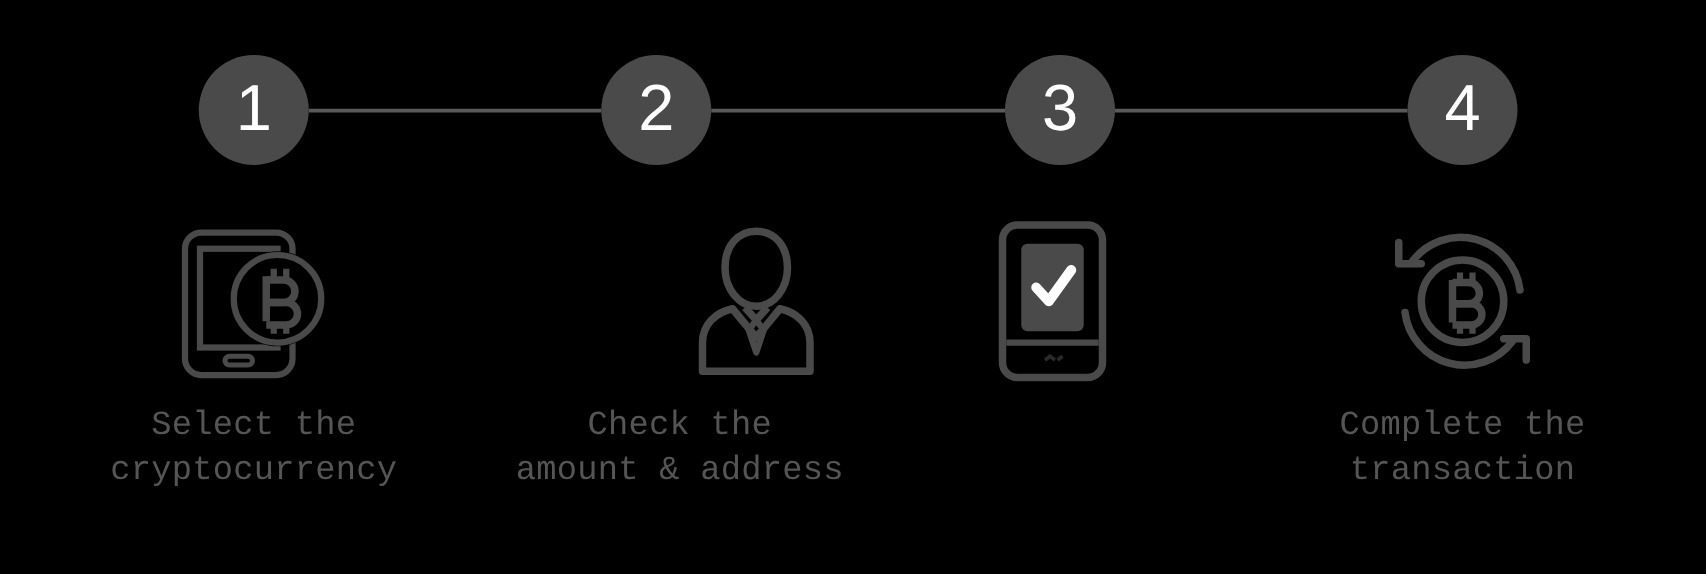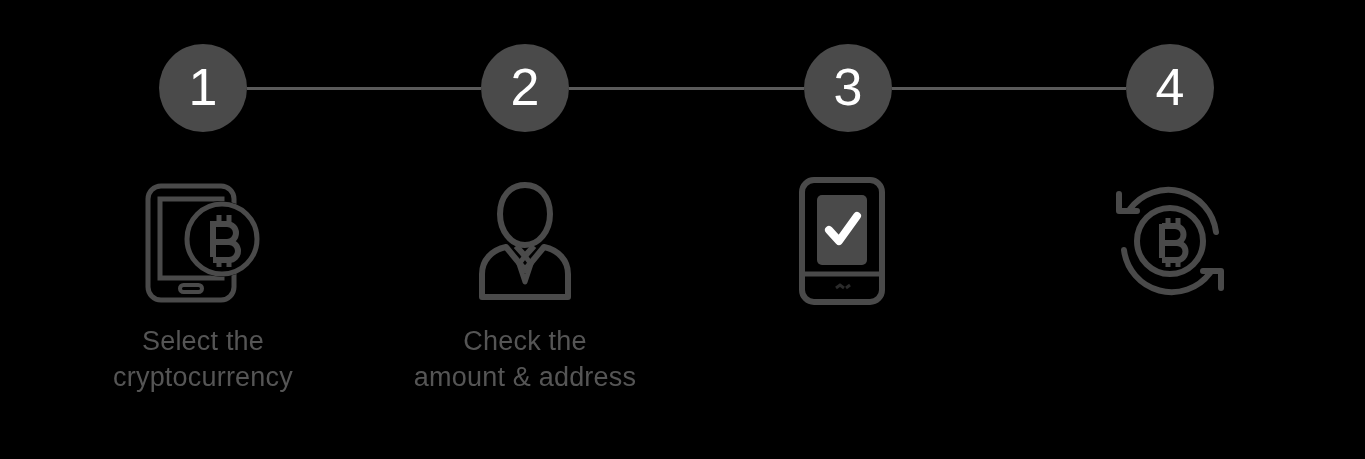--- a/index.html
+++ b/index.html
@@ -77,40 +77,40 @@
   }
   .step-col {
     position: absolute;
     top: 0;
     width: 300px;
     display: flex;
     flex-direction: column;
     align-items: center;
   }
   .step-col.col-1 { left: 53px; }
-  .step-col.col-2 { left: 375px; }
+  .step-col.col-2 { left: 375px; align-items: flex-end; }
   .step-col.col-3 { left: 698px; }
   .step-col.col-4 { left: 1020px; }
 
   .icon-box {
     width: 140px;
     height: 132px;
     display: flex;
     align-items: center;
     justify-content: center;
   }
   .icon-box svg { display: block; }
 
   .caption {
     margin-top: 16px;
     color: #555555;
     font-size: 27px;
     line-height: 36px;
     text-align: center;
-    font-family: Liberation Sans, sans-serif;
+    font-family: Liberation Mono, monospace;
     font-weight: 400;
     letter-spacing: 0.2px;
     white-space: pre-line;
   }
 </style>
 </head>
 <body>
 
 <div id="stepper-root">
 
@@ -210,16 +210,18 @@
 
           <path d="M56 47 L56 81" stroke="#4a4a4a" stroke-width="6"></path>
           <path d="M56 49 L69 49 a8.5 8.5 0 0 1 0 17 L56 66" stroke="#4a4a4a" stroke-width="6" fill="none"></path>
           <path d="M56 66 L71 66 a8.5 8.5 0 0 1 0 17 L56 83" stroke="#4a4a4a" stroke-width="6" fill="none"></path>
           <path d="M62 41 L62 49" stroke="#4a4a4a" stroke-width="5"></path>
           <path d="M72 41 L72 49" stroke="#4a4a4a" stroke-width="5"></path>
           <path d="M62 82 L62 90" stroke="#4a4a4a" stroke-width="5"></path>
           <path d="M72 82 L72 90" stroke="#4a4a4a" stroke-width="5"></path>
         </svg>
       </div>
+      <div class="caption">Complete the
+transaction</div>
     </div>
 
   </div>
 </div>
 
 </body></html>

